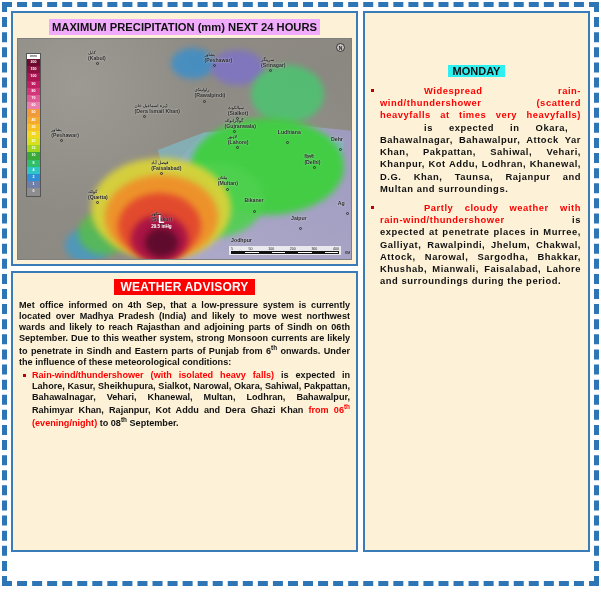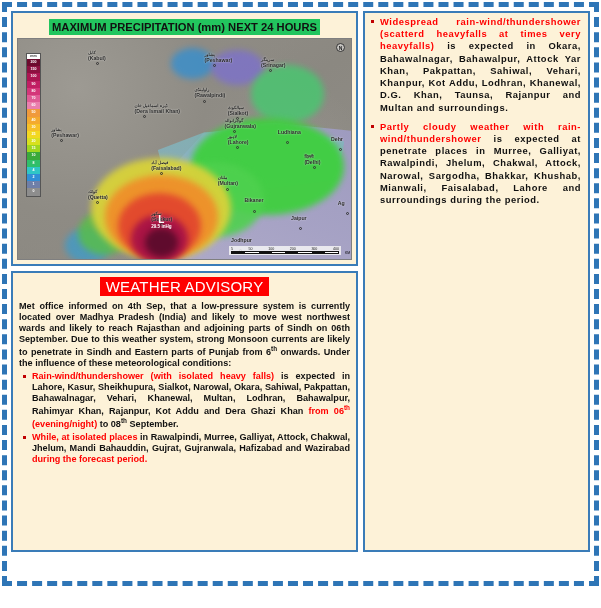--- a/index.html
+++ b/index.html
@@ -64,33 +64,33 @@
   .panel {
     background: #fdf2d8;
     border: 2px solid #3a7cb8;
   }
 
   .panel-head {
     text-align: center;
     padding: 4px 2px 3px 2px;
   }
   .hl-yellow {
-    background: #22c55e;
+    background: #f0abfc;
     color: #111;
     font-size: 11.2px;
     font-weight: bold;
     padding: 1px 3px;
     display: inline-block;
     line-height: 1.25;
   }
   .hl-red {
     background: #ff0000;
     color: #ffffff;
-    font-size: 15px;
-    font-weight: normal;
+    font-size: 12px;
+    font-weight: bold;
     padding: 1px 6px;
     display: inline-block;
     letter-spacing: .2px;
   }
   .hl-cyan {
     background: #2ff0f0;
     color: #0d1b6e;
     font-size: 10px;
     font-weight: bold;
     text-decoration: underline;
@@ -251,21 +251,21 @@
   ul.fc-list > li {
     position: relative;
     padding-left: 10px;
     margin-bottom: 7px;
   }
   ul.fc-list > li::before {
     content:"";
     position:absolute; left:1px; top:4px;
     width:2.8px; height:2.8px; background:#c00000;
   }
-  .wide { letter-spacing: .55px; }
+  .wide { letter-spacing: .55px; margin-left: 44px; }
 
   
   .footer {
     position:absolute;
     left:0; bottom:2px; width:601px;
     text-align:right;
     padding-right: 8px;
     font-size: 9.2px;
     color:#1a1a1a;
     font-weight: 500;
@@ -412,32 +412,32 @@
 
           <div class="advisory-body">
             <div class="adv-para">
               <span>Met office informed on 4th Sep, that a low-pressure system is currently located over Madhya Pradesh (India) and likely to move west northwest wards and likely to reach Rajasthan and adjoining parts of Sindh on 06th September. Due to this weather system, strong Monsoon currents are likely to penetrate in Sindh and Eastern parts of Punjab from 6</span><sup>th</sup><span> onwards. Under the influence of these meteorological conditions:</span>
             </div>
 
             <ul class="adv-list">
               <li>
                 <span class="red">Rain-wind/thundershower (with isolated heavy falls)</span><span class="blk"> is expected in Lahore, Kasur, Sheikhupura, Sialkot, Narowal, Okara, Sahiwal, Pakpattan, Bahawalnagar, Vehari, Khanewal, Multan, Lodhran, Bahawalpur, Rahimyar Khan, Rajanpur, Kot Addu and Dera Ghazi Khan </span><span class="red">from 06</span><sup class="red">th</sup><span class="red"> (evening/night)</span><span class="blk"> to 08</span><sup class="blk">th</sup><span class="blk"> September.</span>
               </li>
-              <li>
-                <span class="red">While, at isolated places</span><span class="blk"> in Rawalpindi, Murree, Galliyat, Attock, Chakwal, Jhelum, Mandi Bahauddin, Gujrat, Gujranwala, Hafizabad and Wazirabad </span><span class="red">during the forecast period.</span>
-              </li>
             </ul>
           </div>
         </div>
 
       </div>
 
       <div class="col-right">
         <div class="panel forecast-panel">
 
+          <div class="day-badge">
+            <span class="hl-cyan-plain">MONDAY</span>
+          </div>
 
           <div class="forecast-body">
             <ul class="fc-list">
               <li>
                 <span class="red wide">Widespread rain-wind/thundershower (scatterd heavyfalls at times very heavyfalls)</span><span class="blk wide"> is expected in Okara, Bahawalnagar, Bahawalpur, Attock Yar Khan, Pakpattan, Sahiwal, Vehari, Khanpur, Kot Addu, Lodhran, Khanewal, D.G. Khan, Taunsa, Rajanpur and Multan and surroundings.</span>
               </li>
               <li>
                 <span class="red wide">Partly cloudy weather with rain-wind/thundershower</span><span class="blk wide"> is expected at penetrate places in Murree, Galliyat, Rawalpindi, Jhelum, Chakwal, Attock, Narowal, Sargodha, Bhakkar, Khushab, Mianwali, Faisalabad, Lahore and surroundings during the period.</span>
               </li>
             </ul>

